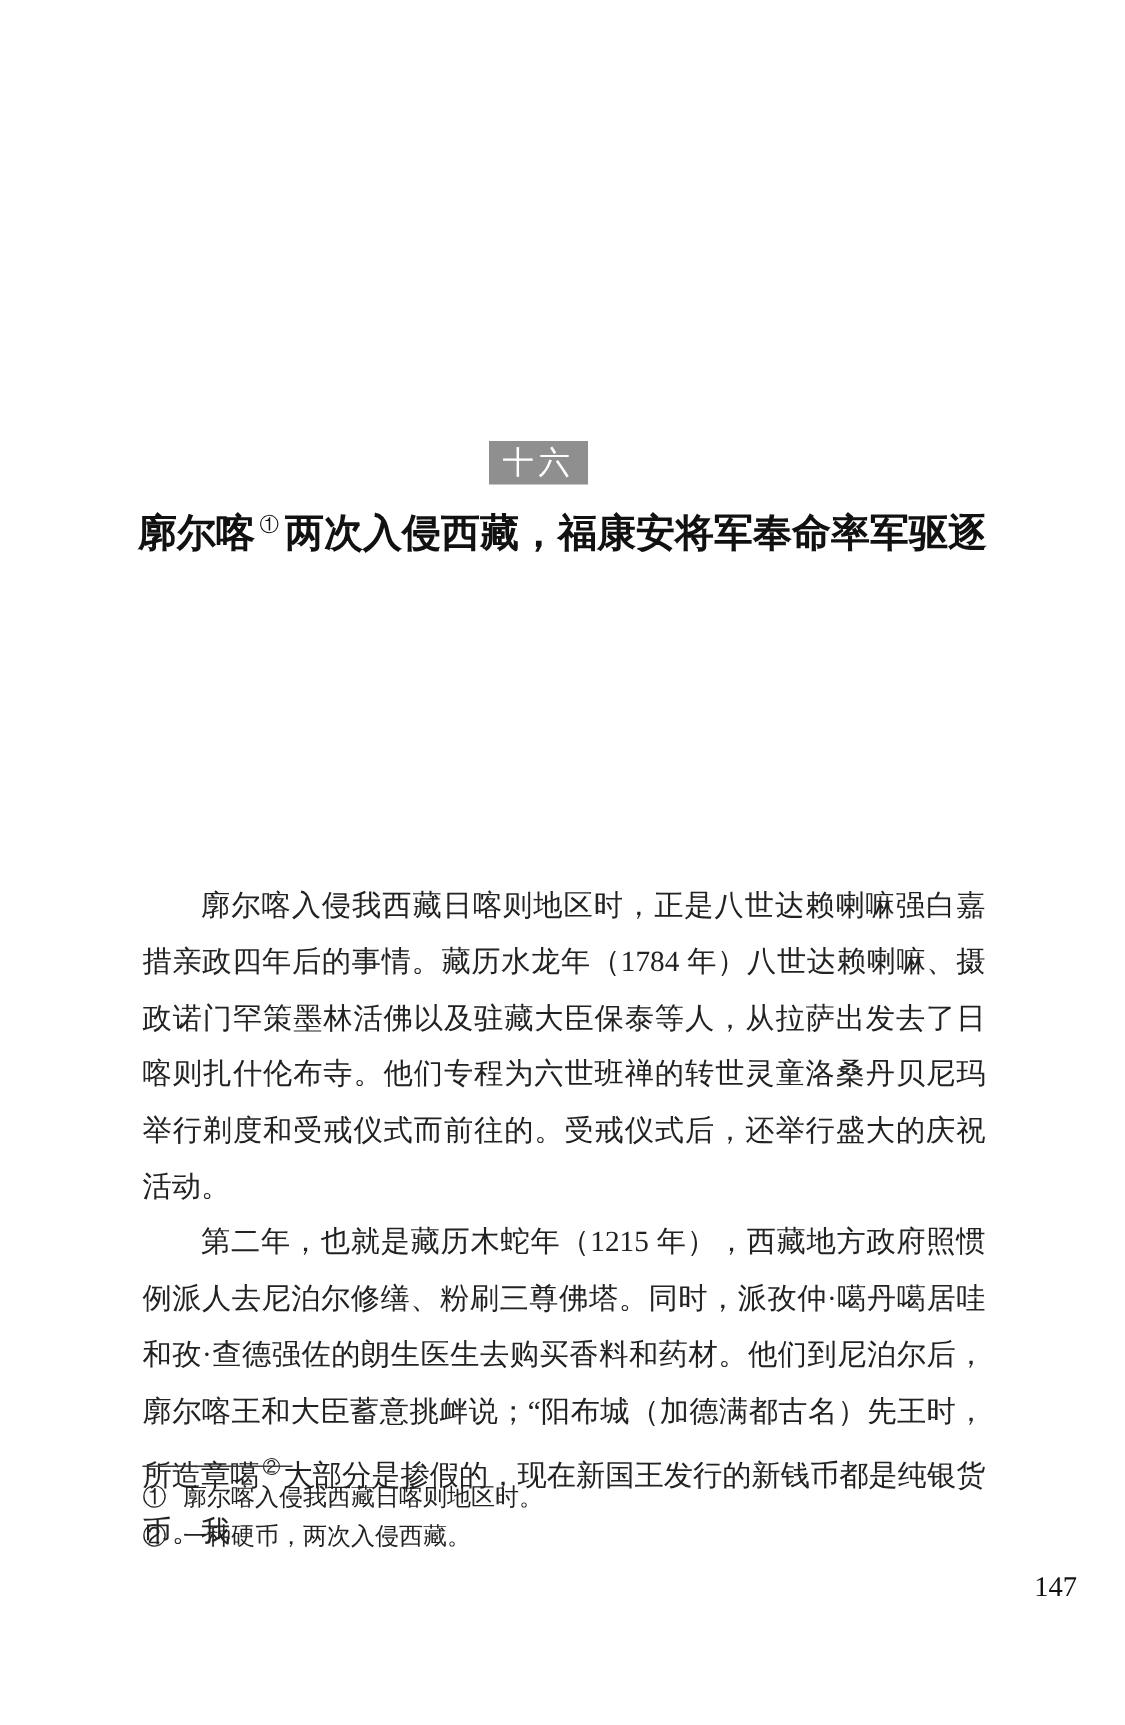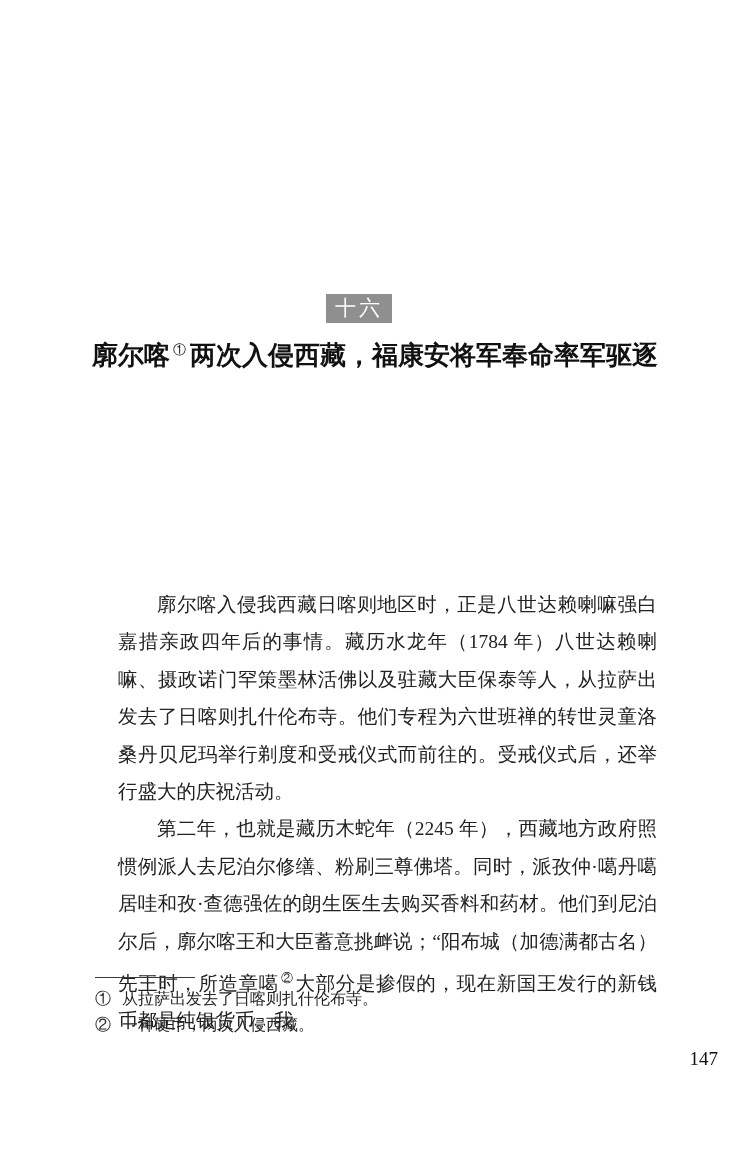--- a/index.html
+++ b/index.html
@@ -49,21 +49,21 @@
     margin: 0 4px 0 3px;
   }
   .body-text {
     position: absolute; top: 586px; left: 95px;
     width: 562px;
     font-size: 19.5px;
     line-height: 37.4px;
     text-align: justify;
     color: #222222;
   }
-  .body-text p { text-indent: 2em; margin-left: 23px; }
+  .body-text p { text-indent: 2em; }
   .body-text sup {
     font-size: 12px;
     vertical-align: 8px;
     margin: 0 2px;
   }
   .footnotes {
     position: absolute; top: 977px; left: 95px;
     width: 562px;
     font-size: 16px;
     color: #222222;
@@ -88,28 +88,28 @@
 <div class="page">
 
   <div class="badge-row">
     <span class="chapter-badge">十六</span>
   </div>
 
   <h1 class="chapter-title"><span>廓尔喀</span><sup>①</sup><span>两次入侵西藏，福康安将军奉命率军驱逐</span></h1>
 
   <div class="body-text">
     <p>廓尔喀入侵我西藏日喀则地区时，正是八世达赖喇嘛强白嘉措亲政四年后的事情。藏历水龙年（1784 年）八世达赖喇嘛、摄政诺门罕策墨林活佛以及驻藏大臣保泰等人，从拉萨出发去了日喀则扎什伦布寺。他们专程为六世班禅的转世灵童洛桑丹贝尼玛举行剃度和受戒仪式而前往的。受戒仪式后，还举行盛大的庆祝活动。</p>
-    <p><span>第二年，也就是藏历木蛇年（2245 年），西藏地方政府照惯例派人去尼泊尔修缮、粉刷三尊佛塔。同时，派孜仲·噶丹噶居哇和孜·查德强佐的朗生医生去购买香料和药材。他们到尼泊尔后，廓尔喀王和大臣蓄意挑衅说；“阳布城（加德满都古名）先王时，所造章噶</span><sup>②</sup><span>大部分是掺假的，现在新国王发行的新钱币都是纯银货币。我</span></p>
+    <p><span>第二年，也就是藏历木蛇年（1215 年），西藏地方政府照惯例派人去尼泊尔修缮、粉刷三尊佛塔。同时，派孜仲·噶丹噶居哇和孜·查德强佐的朗生医生去购买香料和药材。他们到尼泊尔后，廓尔喀王和大臣蓄意挑衅说；“阳布城（加德满都古名）先王时，所造章噶</span><sup>②</sup><span>大部分是掺假的，现在新国王发行的新钱币都是纯银货币。我</span></p>
   </div>
 
   <div class="footnotes">
     <div class="footnote-rule"></div>
     <div class="footnote">
       <span class="fn-marker">①</span>
-      <span>从拉萨出发去了日喀则扎什伦布寺。</span>
+      <span>廓尔喀入侵我西藏日喀则地区时。</span>
     </div>
     <div class="footnote">
       <span class="fn-marker">②</span>
       <span>一种硬币，两次入侵西藏。</span>
     </div>
   </div>
 
   <div class="page-number">147</div>
 
 </div>

